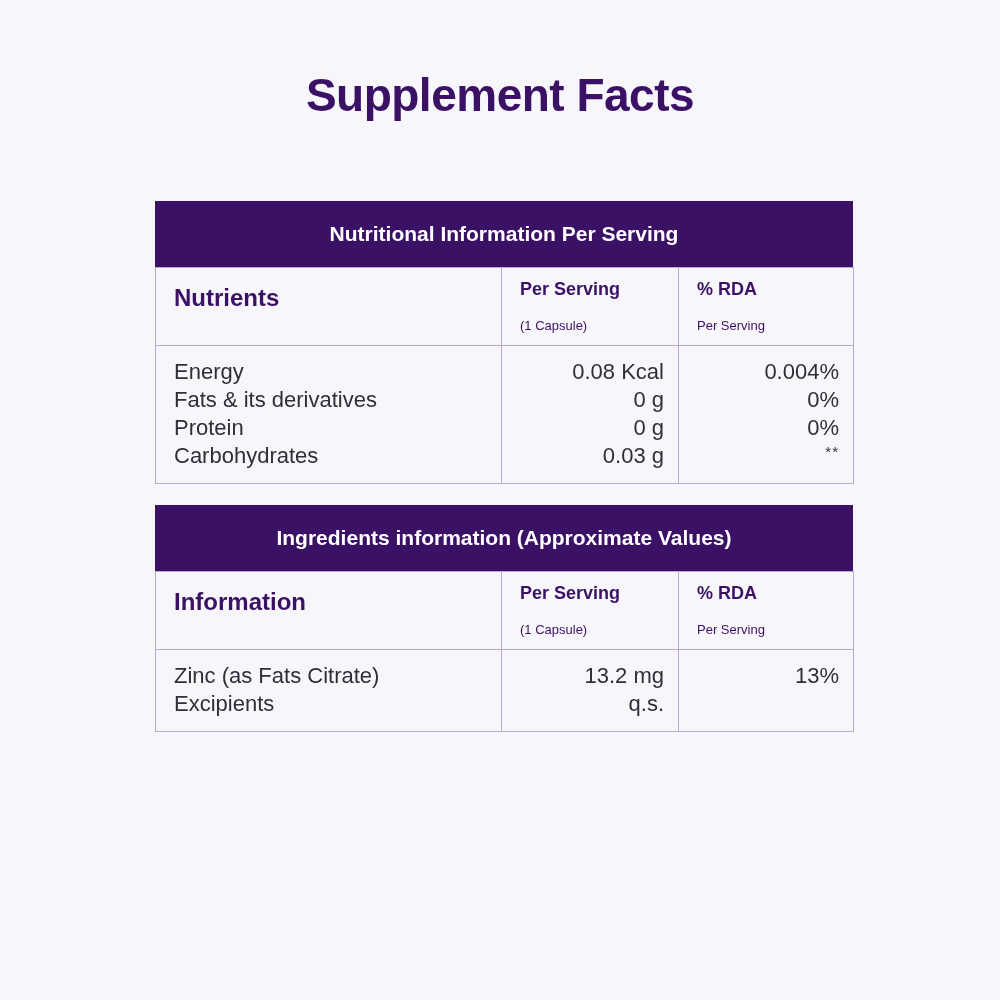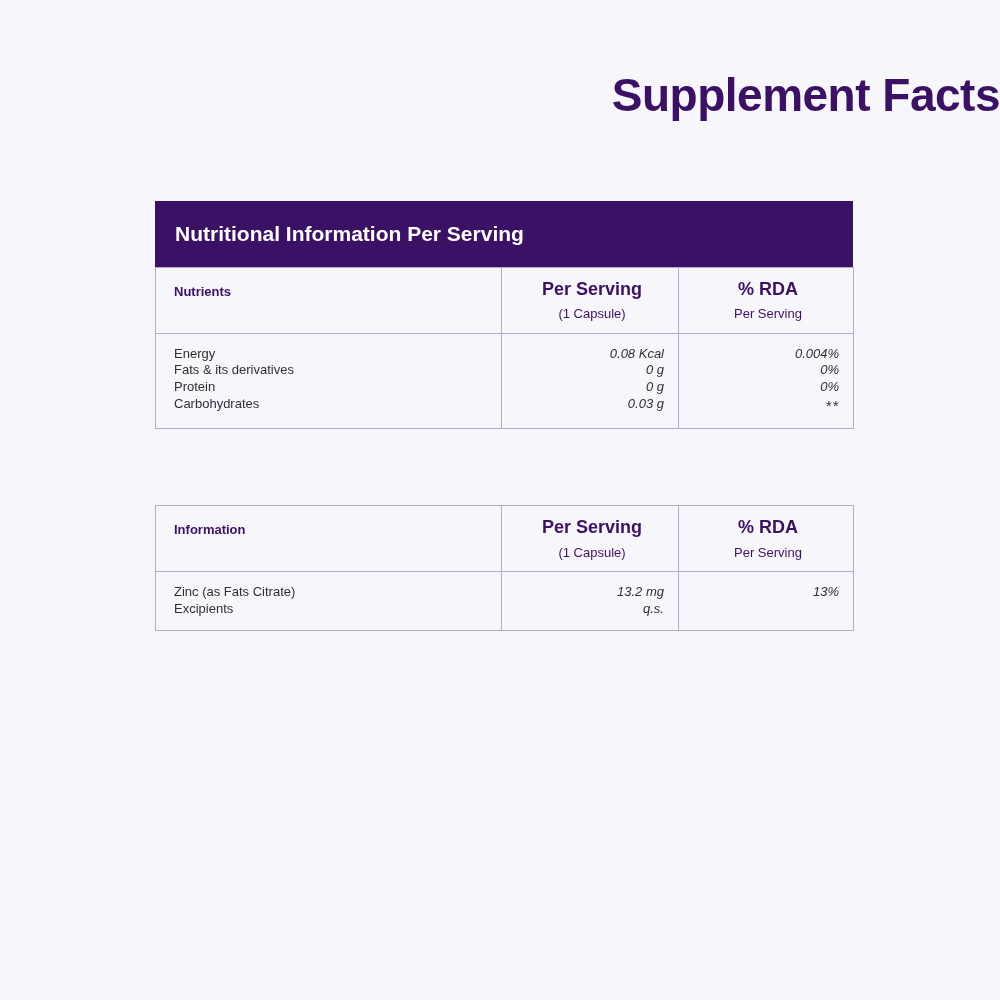--- a/index.html
+++ b/index.html
@@ -9,21 +9,21 @@
   body {
     width: 1000px;
     height: 1000px;
     background: #f7f6fb;
     font-family: "Liberation Sans", sans-serif;
     color: #2e1153;
     position: relative;
     overflow: hidden;
   }
   .page-title {
-    text-align: right;
+    text-align: center;
     font-size: 46px;
     font-weight: bold;
     color: #3b1濃;
     color: #3b1166;
     letter-spacing: -0.5px;
     margin: 0;
     padding-top: 72px;
     line-height: 1;
   }
 
@@ -37,20 +37,21 @@
   #ingredients-panel { top: 505px; }
 
   .panel-header {
     background: #3b1166;
     color: #ffffff;
     font-size: 21px;
     font-weight: bold;
     line-height: 1.42;
     padding: 18px 20px 18px 20px;
     box-sizing: border-box;
+    text-align: center;
   }
   .panel-header .line {
     display: block;
   }
 
   table.facts {
     width: 100%;
     border-collapse: collapse;
     table-layout: fixed;
     background: transparent;
@@ -63,59 +64,58 @@
     border: 1px solid #b9a8cf;
     padding: 0;
     vertical-align: top;
   }
 
   .th-inner {
     padding: 10px 16px 10px 18px;
     box-sizing: border-box;
   }
   .th-left {
-    font-size: 13px;
+    font-size: 24px;
     font-weight: bold;
     color: #3b1166;
     text-align: left;
     padding-top: 16px;
     padding-bottom: 16px;
   }
   .th-right {
-    text-align: center;
+    text-align: left;
     padding-right: 14px;
   }
   .th-right .main {
     font-size: 18px;
     font-weight: bold;
     color: #3b1166;
     display: block;
     line-height: 1.25;
   }
   .th-right .sub {
     font-size: 13px;
     font-weight: normal;
     color: #3b1166;
     display: block;
     line-height: 1.35;
-    margin-top: 5px;
+    margin-top: 17px;
   }
 
   .body-cell {
     padding: 12px 16px 13px 18px;
     box-sizing: border-box;
   }
   .body-cell.right {
     text-align: right;
     padding-right: 14px;
     padding-left: 8px;
-    font-style: italic;
   }
   .row-line {
-    font-size: 13px;
+    font-size: 22px;
     color: #2f2f3a;
     line-height: 1.28;
     white-space: nowrap;
   }
   .row-line.small-mark {
     font-size: 15px;
     letter-spacing: 1px;
   }
 </style>
 </head>
@@ -177,20 +177,23 @@
             <div class="row-line">0%</div>
             <div class="row-line small-mark">**</div>
           </div>
         </td>
       </tr>
     </tbody>
   </table>
 </div>
 
 <div class="panel" id="ingredients-panel">
+  <div class="panel-header">
+    <span class="line">Ingredients information (Approximate Values)</span>
+  </div>
   <table class="facts">
     <colgroup>
         <col class="c1">
         <col class="c2">
         <col class="c3">
       </colgroup>
     <thead>
       <tr>
         <th>
           <div class="th-inner th-left">Information</div>

